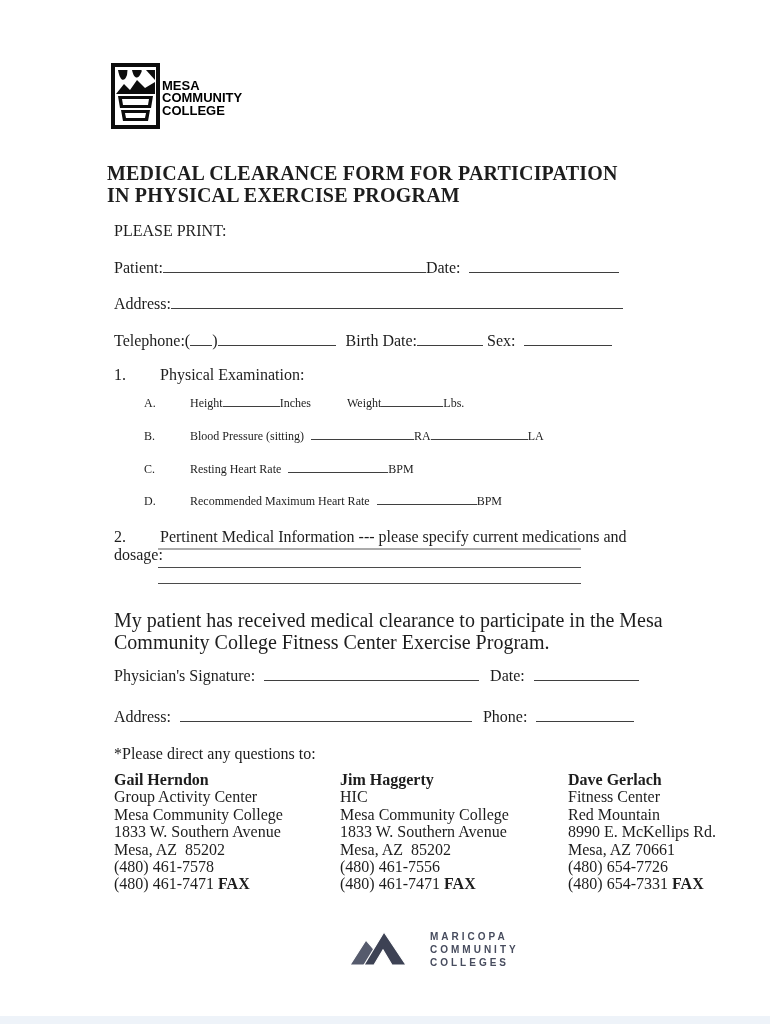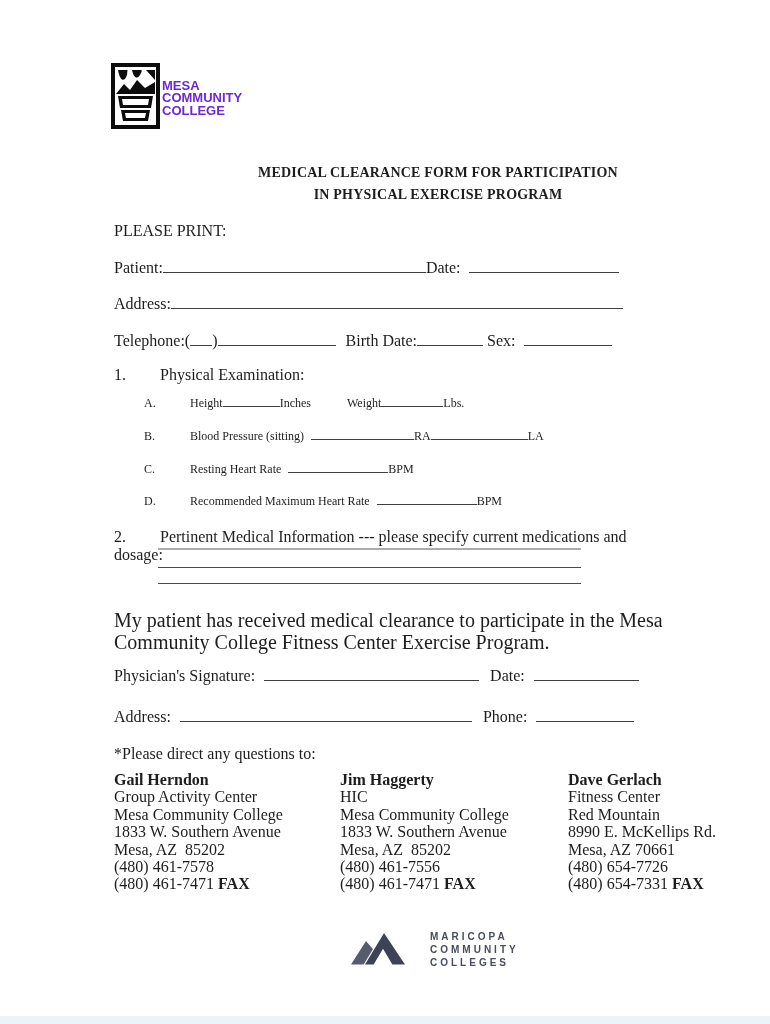--- a/index.html
+++ b/index.html
@@ -17,25 +17,25 @@
   .blank {
     display:inline-block;
     border-bottom:1px solid #3f3f3f;
     height:0.95em;
   }
   
   .mcc-logo-text {
     position:absolute; left:162px; top:80px;
     font-family:"Liberation Sans","DejaVu Sans",sans-serif;
     font-weight:bold; font-size:13px; line-height:12.4px;
-    letter-spacing:0px; color:#6d28d9;
+    letter-spacing:0px; color:#000000;
   }
   .doc-title {
     position:absolute; left:107px; top:162px; width:662px;
-    text-align:center; font-weight:bold; font-size:14px;
+    font-weight:bold; font-size:20px;
     line-height:22px; letter-spacing:0.2px;
   }
   .sec-num { display:inline-block; width:46px; }
   .item-row { position:absolute; left:144px; white-space:nowrap; font-size:12px; }
   .item-letter { display:inline-block; width:46px; }
   .med-line { position:absolute; left:158px; width:423px; }
   .med-line-gray { border-bottom:2px solid #ababab; }
   .med-line-dark { border-bottom:1.5px solid #4b4b4b; }
   .paragraph {
     position:absolute; left:114px; top:610px; width:648px;

